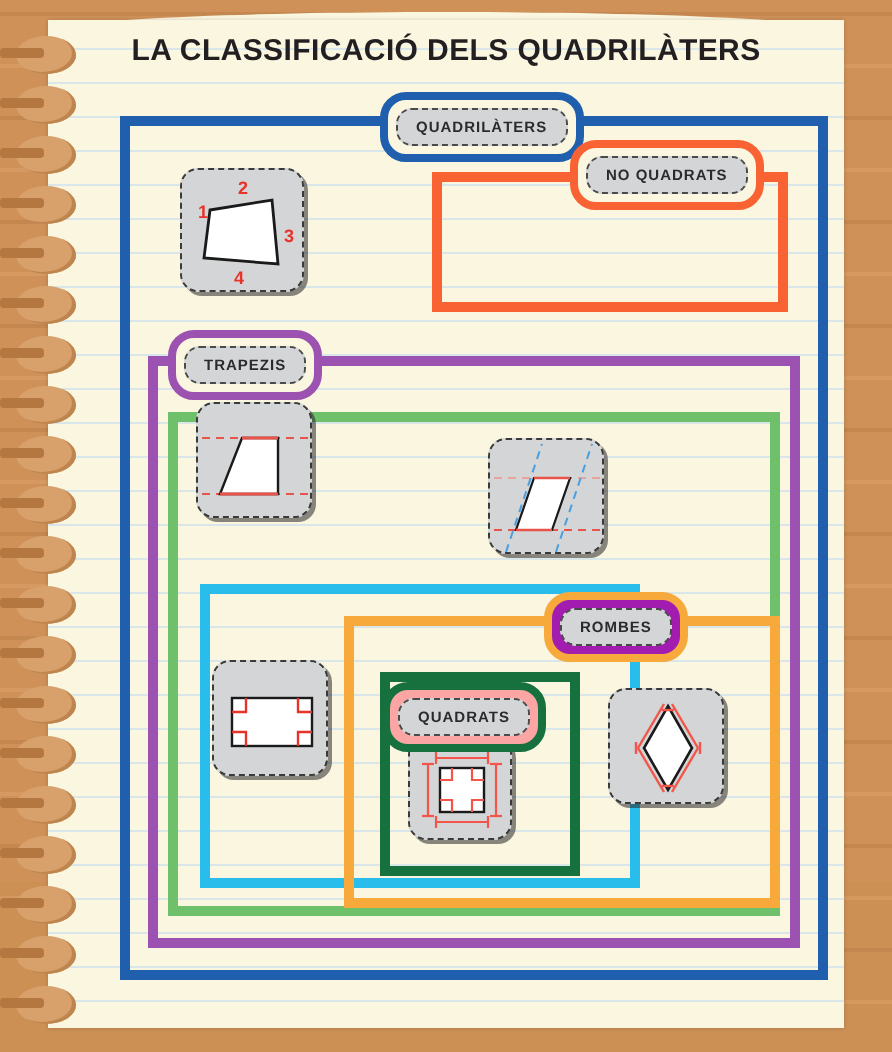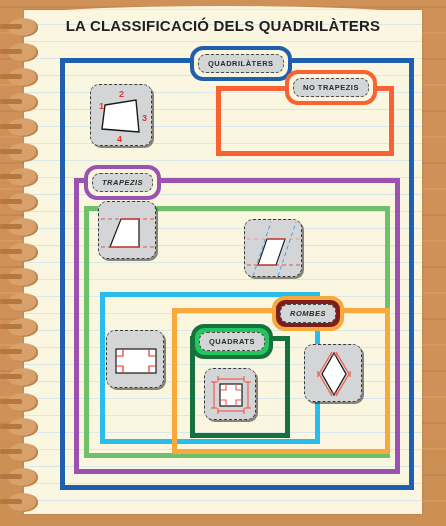--- a/index.html
+++ b/index.html
@@ -44,25 +44,25 @@
   .f-quad{left:60px;top:58px;width:354px;height:432px;border:5px solid #1f5fae;}
   .f-noconv{left:216px;top:86px;width:178px;height:70px;border:5px solid #f96232;}
   .f-trap{left:74px;top:178px;width:326px;height:296px;border:5px solid #9b52b0;}
   .f-para{left:84px;top:206px;width:306px;height:252px;border:5px solid #6fc06b;}
   .f-rect{left:100px;top:292px;width:220px;height:152px;border:5px solid #29bdec;}
   .f-romb{left:172px;top:308px;width:218px;height:146px;border:5px solid #f7a93b;}
   .f-quadr{left:190px;top:336px;width:100px;height:102px;border:5px solid #17713f;}
   .pill-wrap{position:absolute;box-sizing:border-box;border-radius:13px;padding:4px;}
   .pw-quad{left:190px;top:46px;border:4px solid #1f5fae;background:#faf6df;}
   .pw-noconv{left:285px;top:70px;border:4px solid #f96232;background:#faf6df;}
-  .pw-trap{left:84px;top:165px;border:4px solid #9b52b0;background:#faf6df;font-style:italic;}
+  .pw-trap{left:84px;top:165px;border:4px solid #9b52b0;background:#faf6df;}
   .pw-para{left:224px;top:188px;border:4px solid #6fc06b;background:#faf6df;}
   .pw-rect{left:114px;top:277px;border:4px solid #29bdec;background:#faf6df;}
-  .pw-romb{left:272px;top:296px;border:4px solid #f7a93b;background:#7f1d1d;font-style:italic;}
-  .pw-quadr{left:191px;top:324px;border:4px solid #17713f;background:#22c55e;}
+  .pw-romb{left:272px;top:296px;border:4px solid #f7a93b;background:#a21caf;}
+  .pw-quadr{left:191px;top:341px;border:4px solid #17713f;background:#fca5a5;}
   .pill-inner{
     background:#d3d5d6;border:1px dashed #4a4a4a;border-radius:8px;
     padding:4px 9px;font-size:7.5px;font-weight:bold;color:#2b2b2b;
     letter-spacing:.5px;white-space:nowrap;
     font-family:"Liberation Sans",sans-serif;
   }
 
   
   .card{
     position:absolute;box-sizing:border-box;
@@ -286,21 +286,21 @@
         <line x1="13" y1="26" x2="13" y2="32"></line>
         <line x1="45" y1="26" x2="45" y2="32"></line>
       </g>
     </svg>
   </div>
 
   <div class="pill-wrap pw-quad">
     <div class="pill-inner">QUADRILÀTERS</div>
   </div>
   <div class="pill-wrap pw-noconv">
-    <div class="pill-inner">NO TRAPEZIS</div>
+    <div class="pill-inner">NO QUADRATS</div>
   </div>
   <div class="pill-wrap pw-trap">
     <div class="pill-inner">TRAPEZIS</div>
   </div>
   <div class="pill-wrap pw-romb">
     <div class="pill-inner">ROMBES</div>
   </div>
   <div class="pill-wrap pw-quadr">
     <div class="pill-inner">QUADRATS</div>
   </div>

